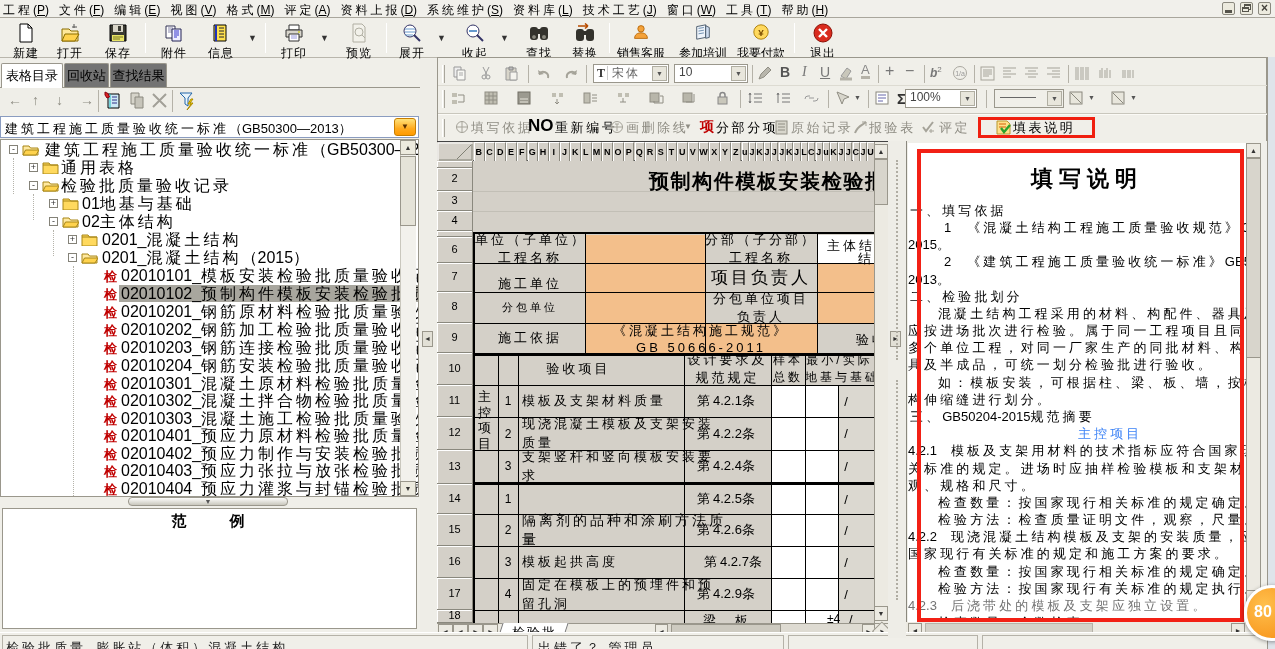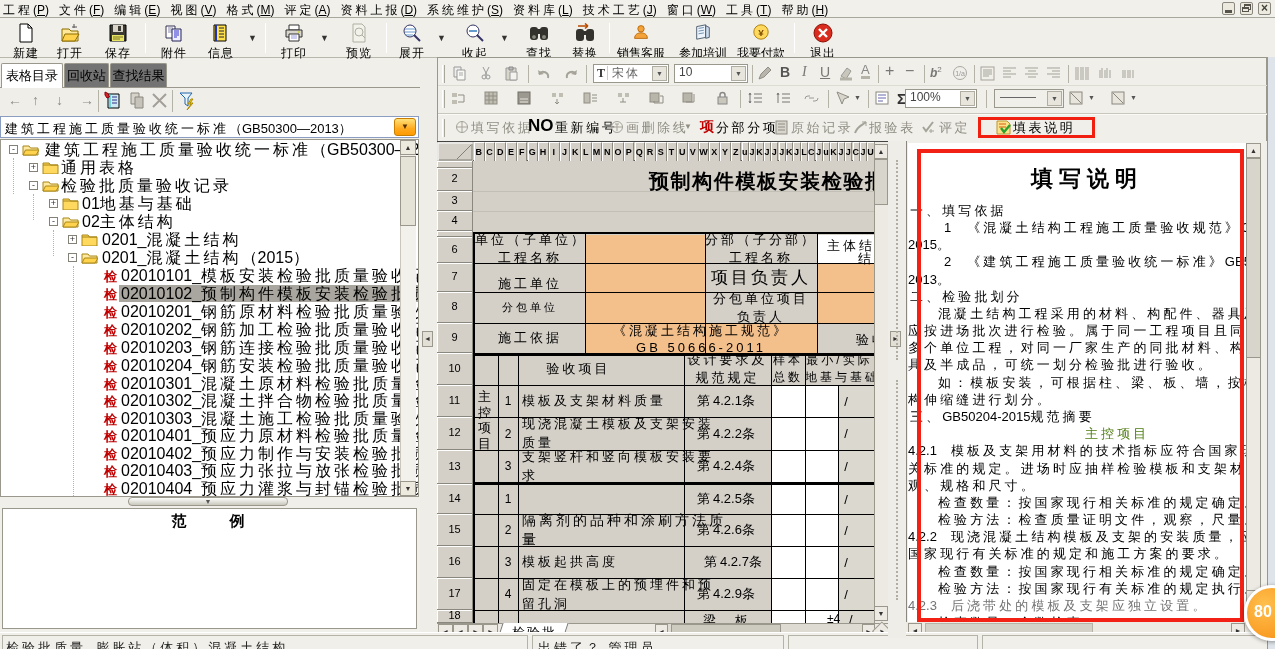--- a/index.html
+++ b/index.html
@@ -815,21 +815,21 @@
 <div class="ab nw cjk2" style="left:36px;top:110px;color:#000"><span class="lat">2</span><span style="display:inline-block;width:16px"></span>《建筑工程施工质量验收统一标准》<span class="lat">GB50300-</span></div>
 <div class="ab nw cjk2" style="left:0px;top:128px;color:#000"><span class="lat">2013</span>。</div>
 <div class="ab nw cjk2" style="left:2px;top:145px;color:#000">二、检验批划分</div>
 <div class="ab nw cjk2" style="left:30px;top:162px;color:#000">混凝土结构工程采用的材料、构配件、器具及半成品</div>
 <div class="ab nw cjk2" style="left:0px;top:179px;color:#000">应按进场批次进行检验。属于同一工程项目且同期施工的</div>
 <div class="ab nw cjk2" style="left:0px;top:196px;color:#000">多个单位工程，对同一厂家生产的同批材料、构配件、器</div>
 <div class="ab nw cjk2" style="left:0px;top:213px;color:#000">具及半成品，可统一划分检验批进行验收。</div>
 <div class="ab nw cjk2" style="left:30px;top:231px;color:#000">如：模板安装，可根据柱、梁、板、墙，按楼层或结</div>
 <div class="ab nw cjk2" style="left:0px;top:248px;color:#000">构伸缩缝进行划分。</div>
 <div class="ab nw cjk2" style="left:2px;top:265px;color:#000">三、<span class="lat">GB50204-2015</span>规范摘要</div>
-<div class="ab nw cjk2" style="left:177px;top:282px;color:#4d7c0f">主控项目</div>
+<div class="ab nw cjk2" style="left:170px;top:282px;color:#3b82f6">主控项目</div>
 <div class="ab nw cjk2" style="left:0px;top:299px;color:#000"><span class="lat">4.2.1</span><span style="display:inline-block;width:14px"></span>模板及支架用材料的技术指标应符合国家现行有</div>
 <div class="ab nw cjk2" style="left:0px;top:317px;color:#000">关标准的规定。进场时应抽样检验模板和支架材料的外</div>
 <div class="ab nw cjk2" style="left:0px;top:334px;color:#000">观、规格和尺寸。</div>
 <div class="ab nw cjk2" style="left:30px;top:351px;color:#000">检查数量：按国家现行相关标准的规定确定。</div>
 <div class="ab nw cjk2" style="left:30px;top:368px;color:#000">检验方法：检查质量证明文件，观察，尺量。</div>
 <div class="ab nw cjk2" style="left:0px;top:385px;color:#000"><span class="lat">4.2.2</span><span style="display:inline-block;width:14px"></span>现浇混凝土结构模板及支架的安装质量，应符合</div>
 <div class="ab nw cjk2" style="left:0px;top:402px;color:#000">国家现行有关标准的规定和施工方案的要求。</div>
 <div class="ab nw cjk2" style="left:30px;top:420px;color:#000">检查数量：按国家现行相关标准的规定确定。</div>
 <div class="ab nw cjk2" style="left:30px;top:437px;color:#000">检验方法：按国家现行有关标准的规定执行。</div>
 <div class="ab nw cjk2" style="left:0px;top:454px;color:#737373"><span class="lat">4.2.3</span><span style="display:inline-block;width:14px"></span>后浇带处的模板及支架应独立设置。</div>

